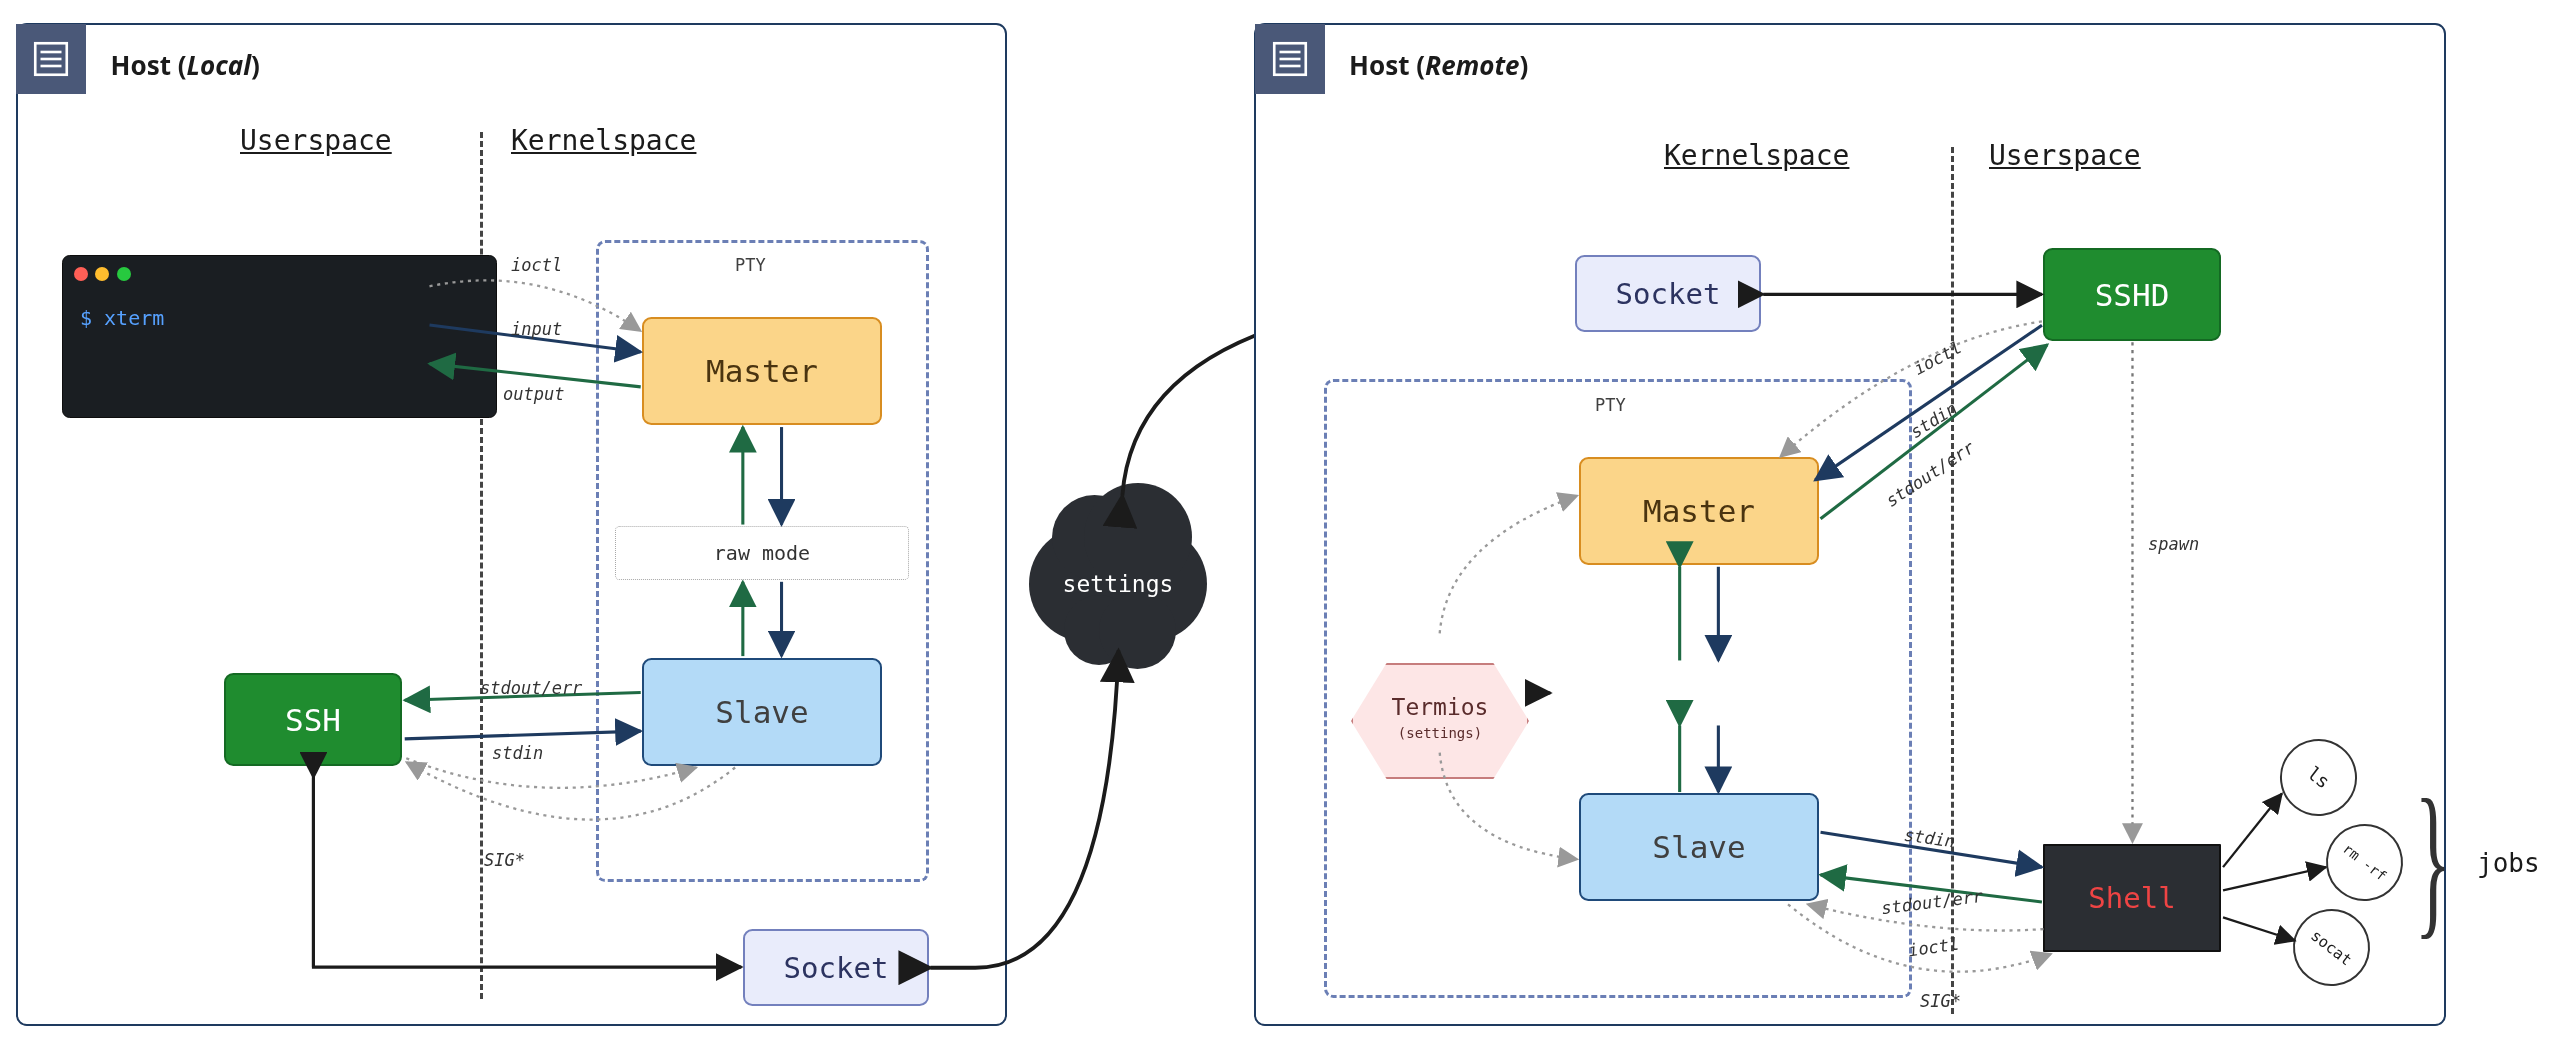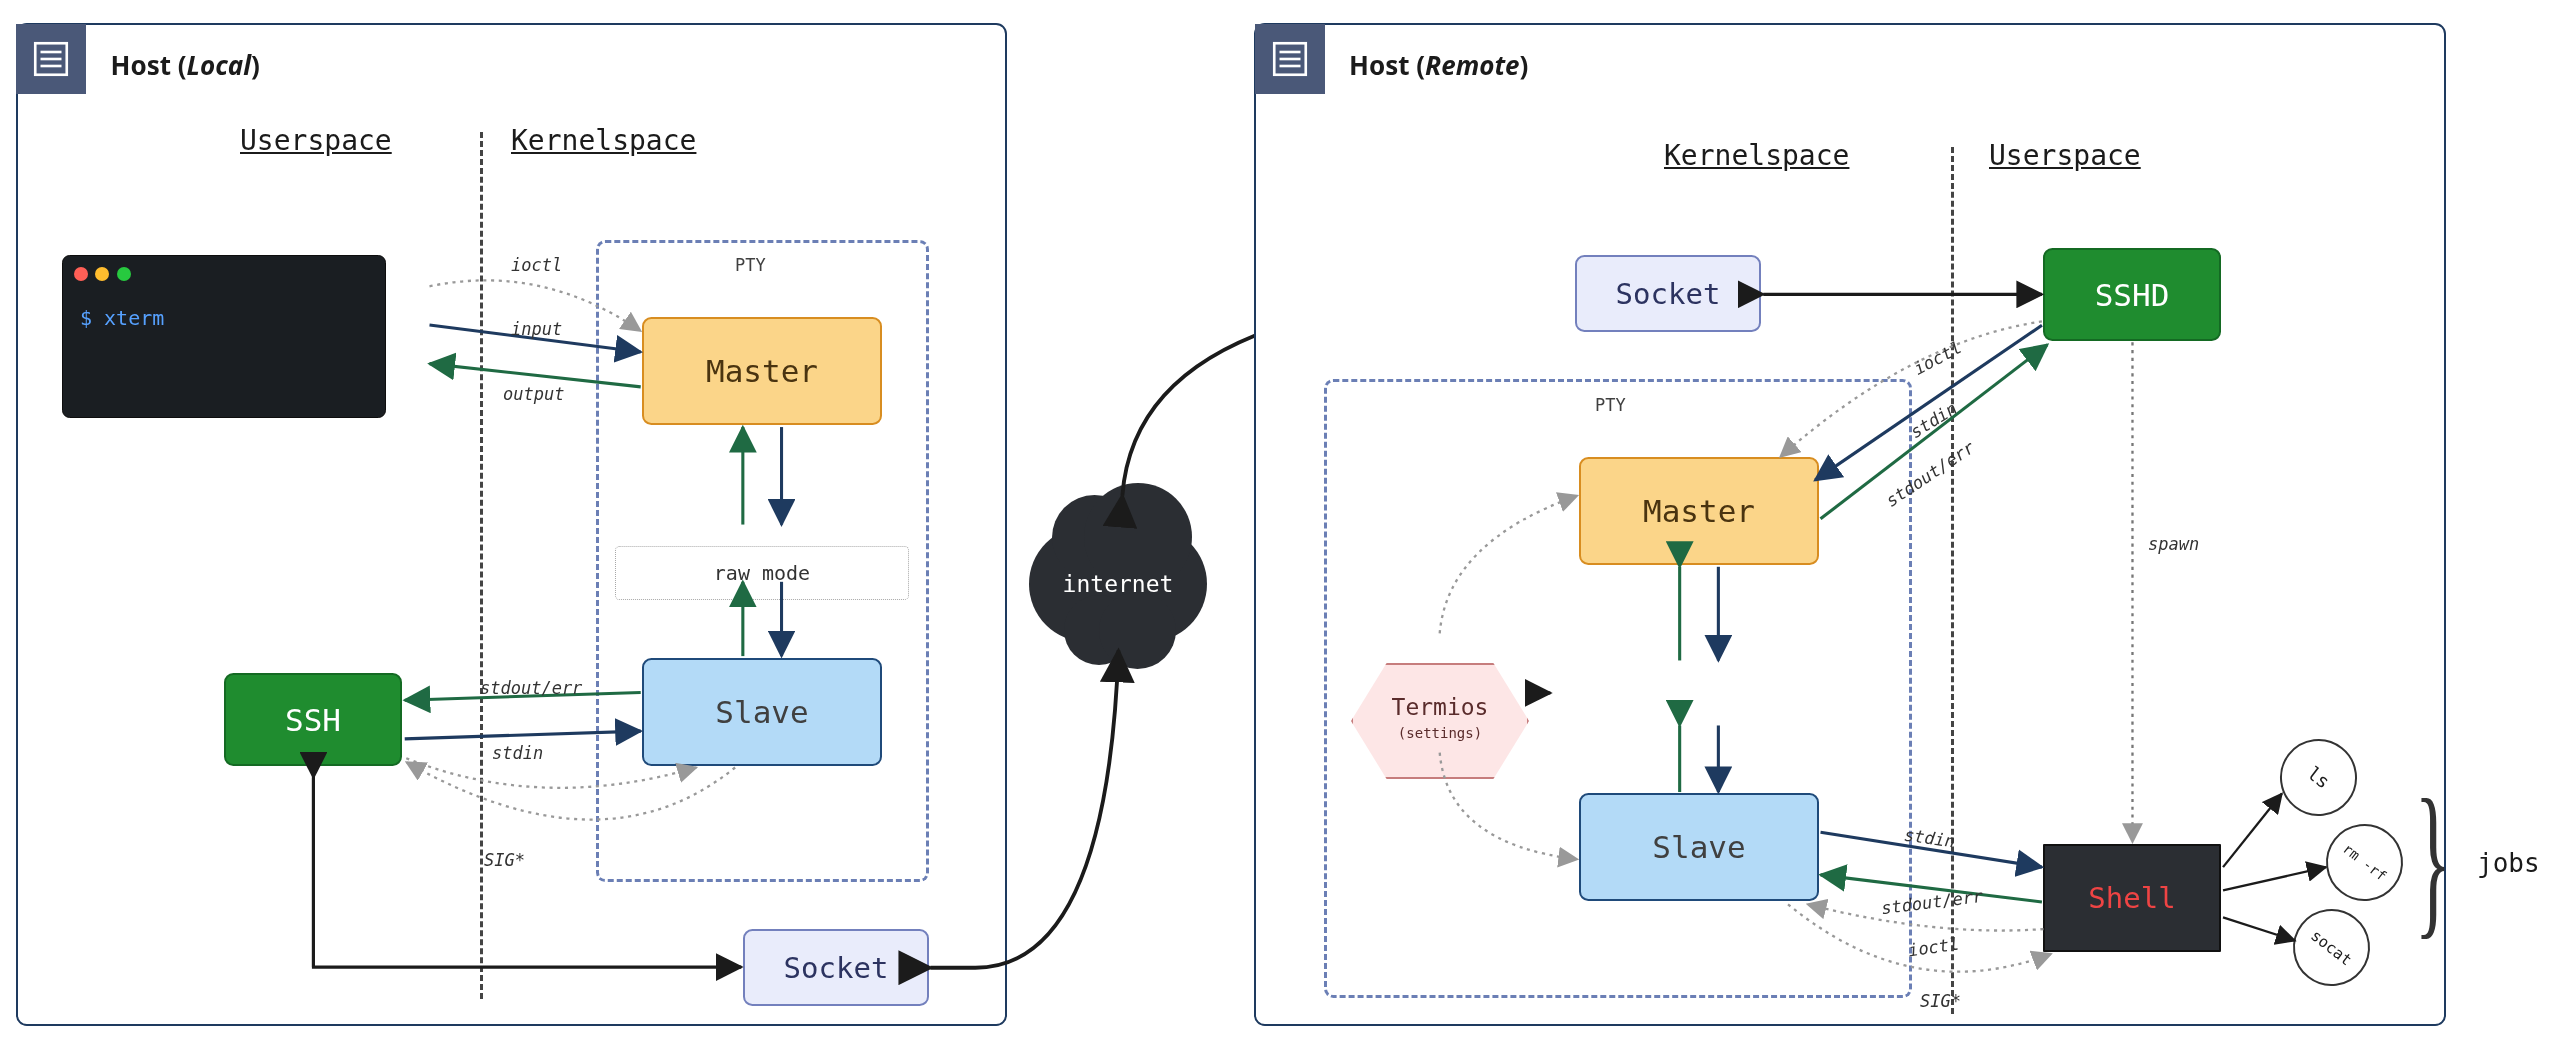--- a/index.html
+++ b/index.html
@@ -30,21 +30,21 @@
   .space-label{font-size:28px;text-decoration:underline;font-family:ui-monospace,Menlo,Consolas,monospace;}
   .vdash{border-left:3.9px dashed #444;height:867px;}
   .pty{border:3.1px dashed #6b7fb5;border-radius:9.3px;}
   .pty-label{font-family:ui-monospace,Menlo,Consolas,monospace;font-size:17px;color:#404040;}
   .box{border-radius:9.3px;display:flex;align-items:center;justify-content:center;font-family:ui-monospace,Menlo,Consolas,monospace;font-size:31px;}
   .box.master{background:var(--orange);border:2.3px solid var(--orange-b);color:#4a3410;}
   .box.slave{background:var(--blue);border:2.3px solid var(--blue-b);color:#404040;}
   .box.socket{background:var(--lav);border:2.3px solid var(--lav-b);color:#2c3360;font-size:29px;}
   .box.green{background:var(--green);border:2.3px solid var(--green-b);color:#fff;font-size:31px;}
   .box.line{background:var(--grey);border:1.5px solid var(--grey-b);color:#333;font-size:20px;border-radius:6.2px;text-align:center;line-height:1.1;}
-  .box.raw{background:#fff;border:1.5px dotted var(--grey-b);color:#333;font-size:20px;border-radius:4.6px;margin-top:20px;}
+  .box.raw{background:#fff;border:1.5px dotted var(--grey-b);color:#333;font-size:20px;border-radius:4.6px;}
   .box.shell{background:#2b2e33;border:2.3px solid #111;color:#ef4444;font-size:29px;border-radius:1px;}
   .box.hex{background:var(--pink);border:2.3px solid var(--pink-b);color:#5a2c2c;font-size:20px;border-radius:9.3px;font-family:ui-monospace,Menlo,Consolas,monospace;text-align:center;line-height:1.15;clip-path:polygon(20% 0,80% 0,100% 50%,80% 100%,20% 100%,0 50%);}
   .term{background:#1a1e22;border:1.5px solid #0d0d0d;border-radius:7.7px;color:#7fb6ff;}
   .term-dots{position:absolute;top:10.8px;left:10.8px;display:flex;gap:7.7px;}
   .term-dots span{width:14px;height:14px;border-radius:50%;display:block;}
   .td-r{background:#ff5f56;}
   .td-y{background:#ffbd2e;}
   .td-g{background:#27c93f;}
   .term-txt{position:absolute;top:50px;left:17px;font-family:ui-monospace,Menlo,Consolas,monospace;font-size:20px;color:#56a1ff;}
   .edge-label{font-family:ui-monospace,Menlo,Consolas,monospace;font-size:17px;font-style:italic;color:#333;}
@@ -83,21 +83,21 @@
   <div class="abs space-label" style="left:240px;top:124px;">Userspace</div>
   <div class="abs space-label" style="left:511px;top:124px;">Kernelspace</div>
   <div class="abs vdash" style="left:480px;top:132px;"></div>
 
   <div class="abs pty" style="left:596px;top:240px;width:333px;height:642px;"></div>
   <div class="abs pty-label" style="left:735px;top:255px;">PTY</div>
   <div class="abs box master" style="left:642px;top:317px;width:240px;height:108px;">Master</div>
   <div class="abs box raw" style="left:615px;top:526px;width:294px;height:54px;">raw mode</div>
   <div class="abs box slave" style="left:642px;top:658px;width:240px;height:108px;">Slave</div>
 
-  <div class="abs term" style="left:62px;top:255px;width:324px;height:163px;">
+  <div class="abs term" style="left:62px;top:255px;width:435px;height:163px;">
     <div class="term-dots">
         <span class="td-r"></span>
         <span class="td-y"></span>
         <span class="td-g"></span>
       </div>
     <div class="term-txt">$ xterm</div>
   </div>
 
   <div class="abs box green" style="left:224px;top:673px;width:178px;height:93px;">SSH</div>
 
@@ -148,21 +148,21 @@
   <div class="abs edge-label" style="left:511px;top:255px;">ioctl</div>
   <div class="abs edge-label" style="left:511px;top:319px;">input</div>
   <div class="abs edge-label" style="left:503px;top:384px;">output</div>
   <div class="abs edge-label" style="left:480px;top:678px;">stdout/err</div>
   <div class="abs edge-label" style="left:492px;top:743px;">stdin</div>
   <div class="abs edge-label" style="left:484px;top:850px;">SIG*</div>
 
   <div class="abs cloud" style="left:1029px;top:526px;">
     <div class="b1"></div>
       <div class="b2"></div>
-    <span>internet</span>
+    <span>settings</span>
   </div>
 
   <svg class="arrows" width="2576" height="1050" viewBox="0 0 3328 1356">
     <defs>
       <marker id="arD2" viewBox="0 0 12 12" refX="11" refY="6" markerWidth="9" markerHeight="9" orient="auto">
           <path d="M0,0 L12,6 L0,12 z" fill="#1b1b1b"></path>
         </marker>
     </defs>
     <path d="M1202,1250 L1260,1250 Q1430,1250 1445,840" stroke="#1b1b1b" stroke-width="5" fill="none" marker-start="url(#arD2)" marker-end="url(#arD2)"></path>
     <path d="M1450,640 Q1470,380 1990,380 L2032,380" stroke="#1b1b1b" stroke-width="5" fill="none" marker-start="url(#arD2)" marker-end="url(#arD2)"></path>

